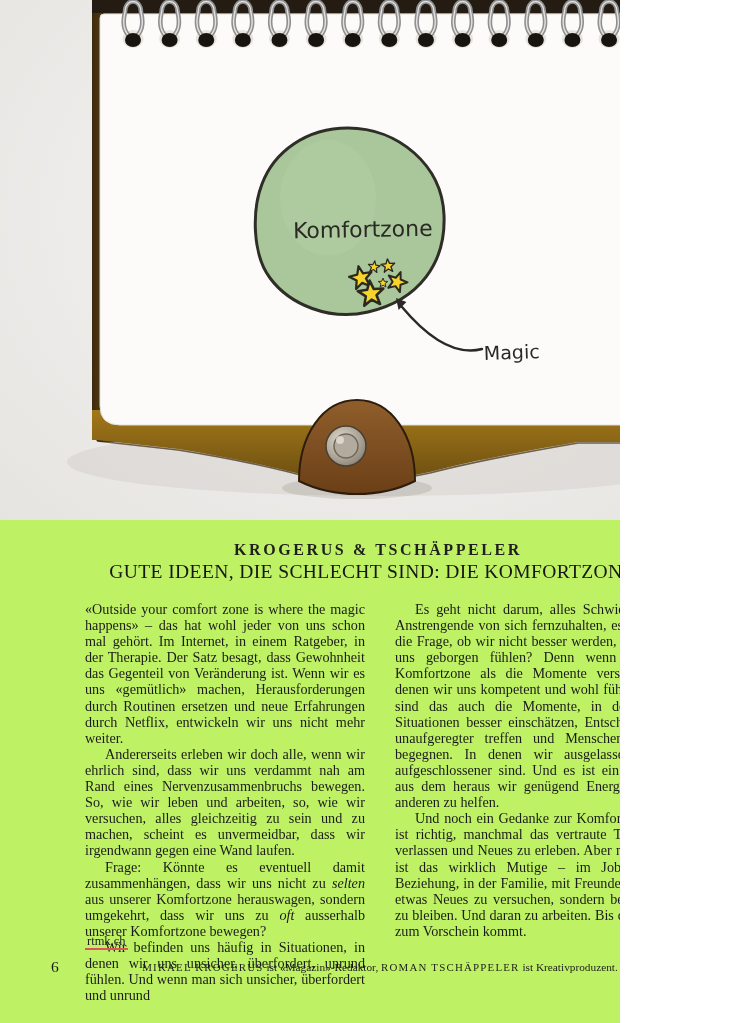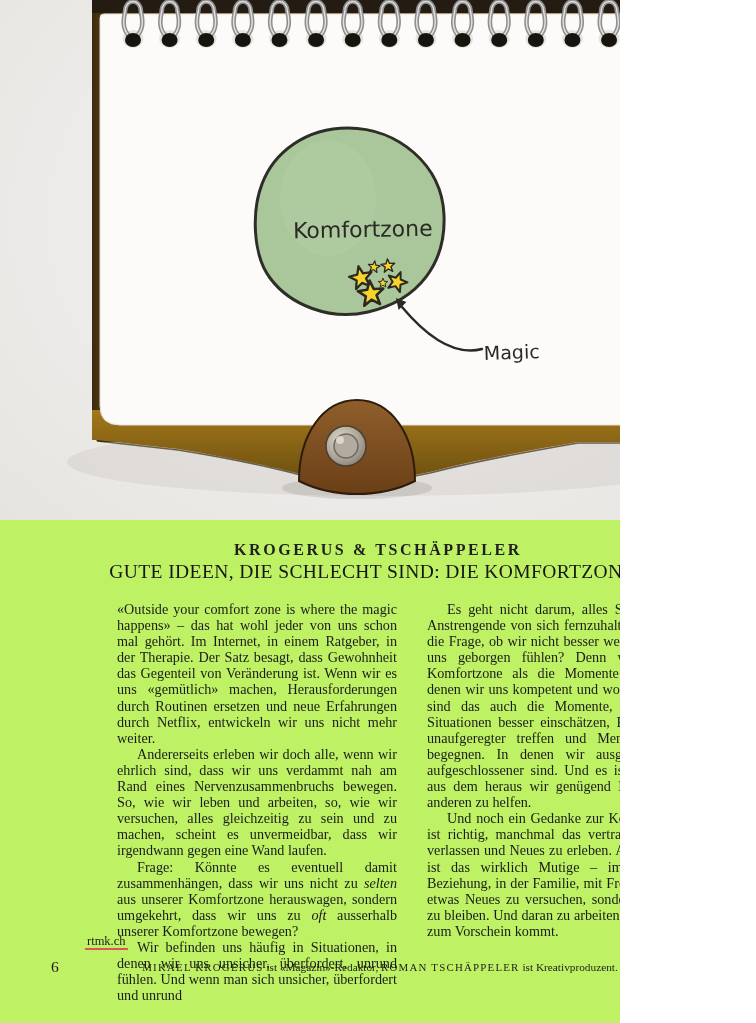--- a/index.html
+++ b/index.html
@@ -5,21 +5,21 @@
   html,body{margin:0;padding:0;background:#ffffff;}
   .page{position:relative;width:620px;height:1023px;background:#bef264;overflow:hidden;
         font-family:"Liberation Serif",serif;color:#1b1b1b;}
   .photo{position:absolute;top:0;left:0;width:756px;height:520px;
          background:radial-gradient(ellipse at 50% 42%, #f3f2f0 0%, #eeecea 55%, #e6e4e0 100%);}
   .photo svg{display:block;}
   .byline{position:absolute;top:541px;left:0;width:756px;text-align:center;
           font-size:16px;font-weight:bold;letter-spacing:2.6px;color:#1f1f1f;}
   .title{position:absolute;top:561px;left:0;width:756px;margin:0;text-align:right;
          font-size:19.5px;font-weight:normal;letter-spacing:0.4px;color:#161616;}
-  .columns{position:absolute;top:601px;left:85px;width:590px;display:flex;gap:30px;margin-left:32px;}
+  .columns{position:absolute;top:601px;left:85px;width:590px;display:flex;gap:30px;}
   .col{width:288px;}
   p.para{margin:0;font-size:14.2px;line-height:16.1px;text-align:justify;color:#1b1b1b;}
   p.indent{text-indent:20px;}
   .it{font-style:italic;}
   .sidebar-vertical{position:absolute;top:874px;left:664px;width:150px;text-align:center;
       transform:rotate(-90deg);font-size:9px;letter-spacing:1.4px;color:#6e6e6e;white-space:nowrap;}
   .page-number{position:absolute;top:958px;left:51px;font-size:15.5px;color:#1b1b1b;}
   .footer-credit{position:absolute;top:961px;left:85px;width:590px;text-align:center;
       font-size:11.3px;color:#1d1d1d;}
   .footer-credit .caps{letter-spacing:1.2px;font-size:10.9px;}

